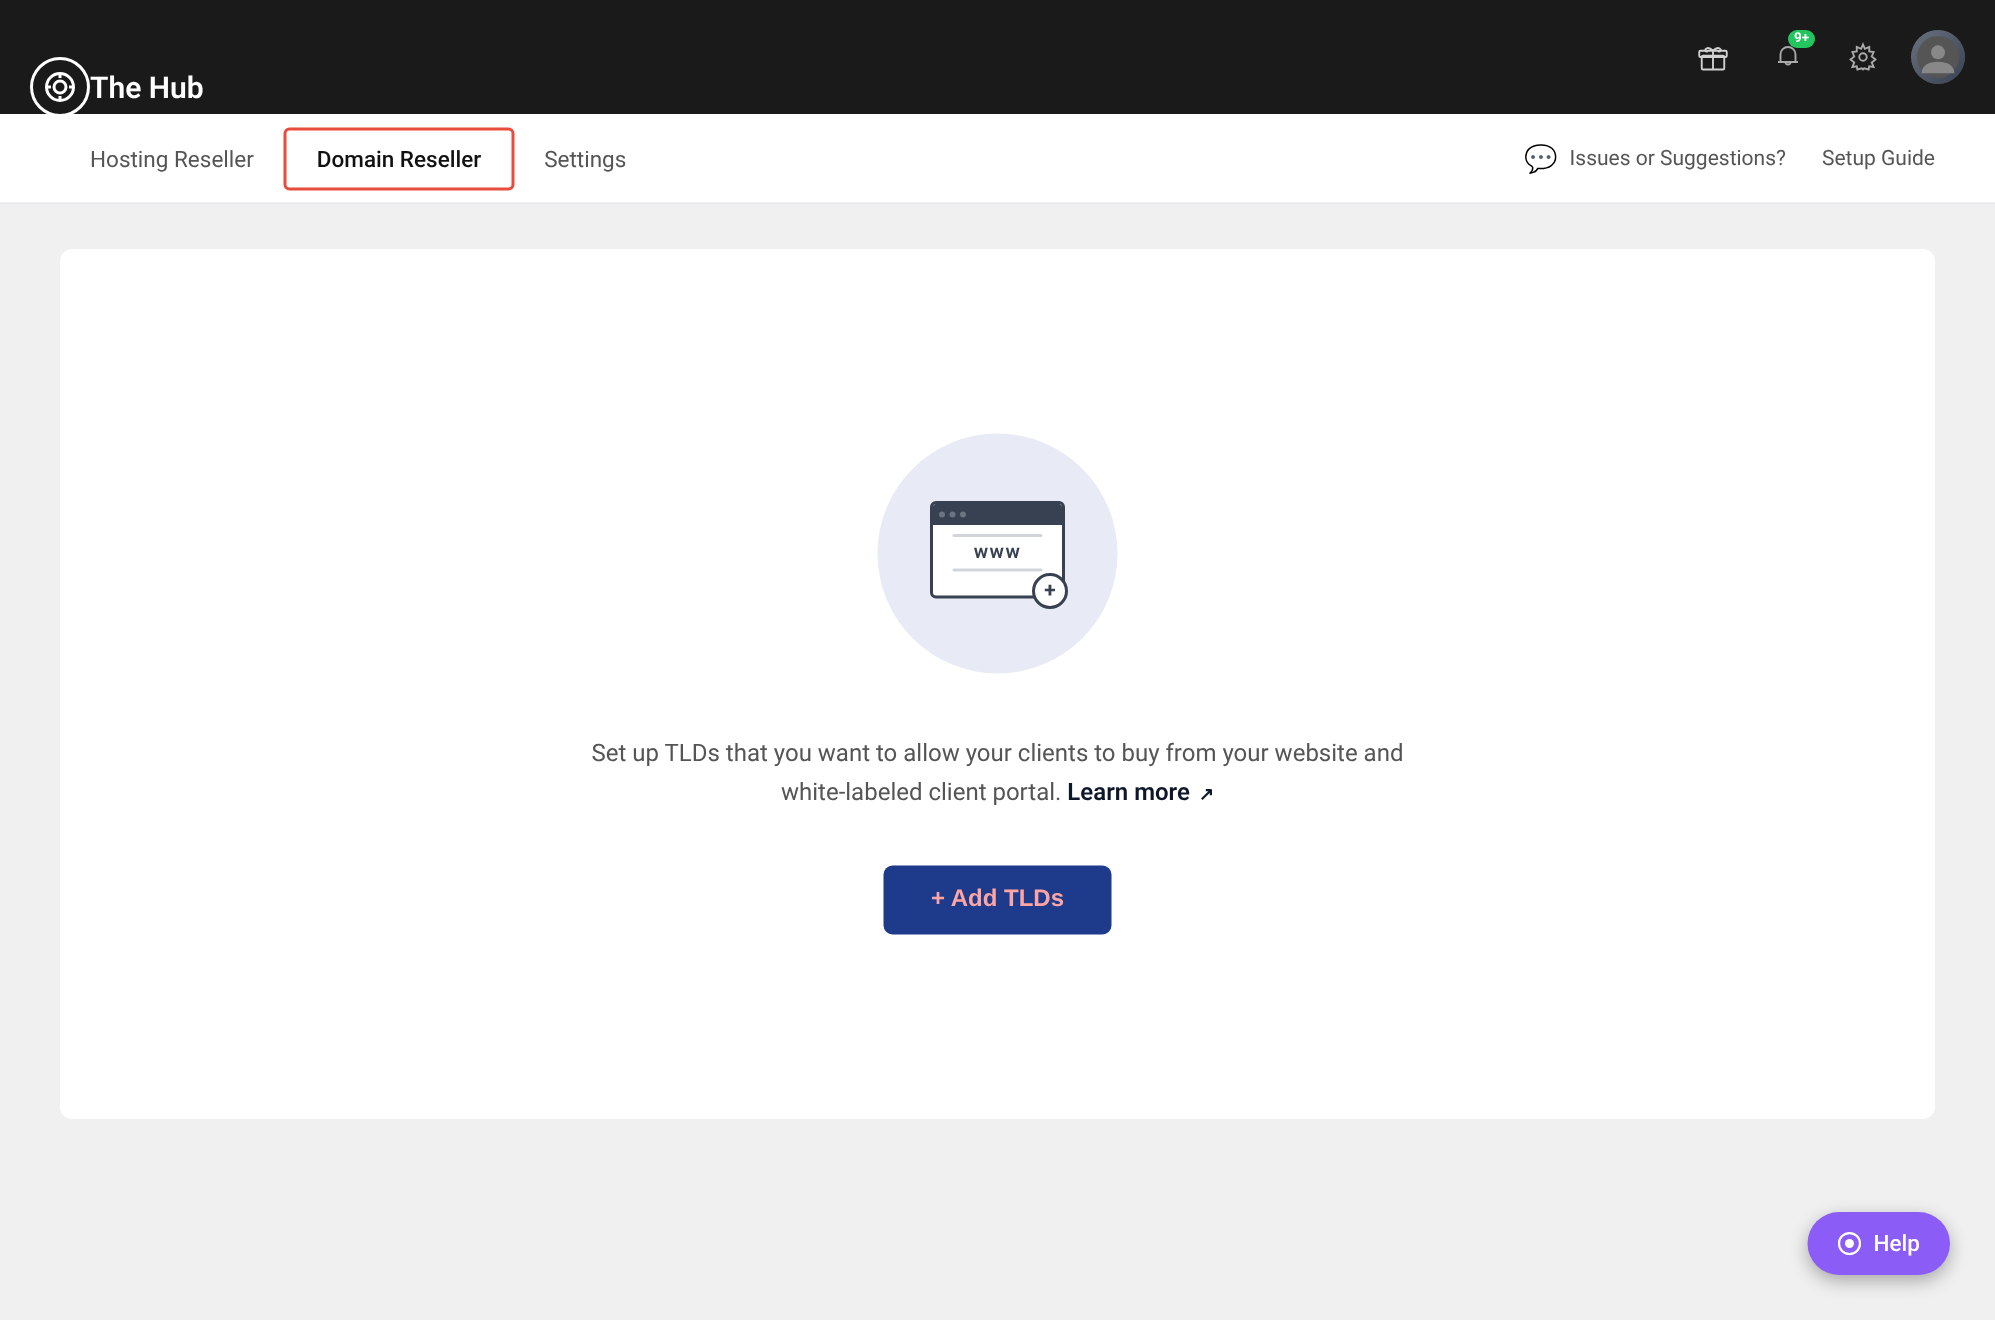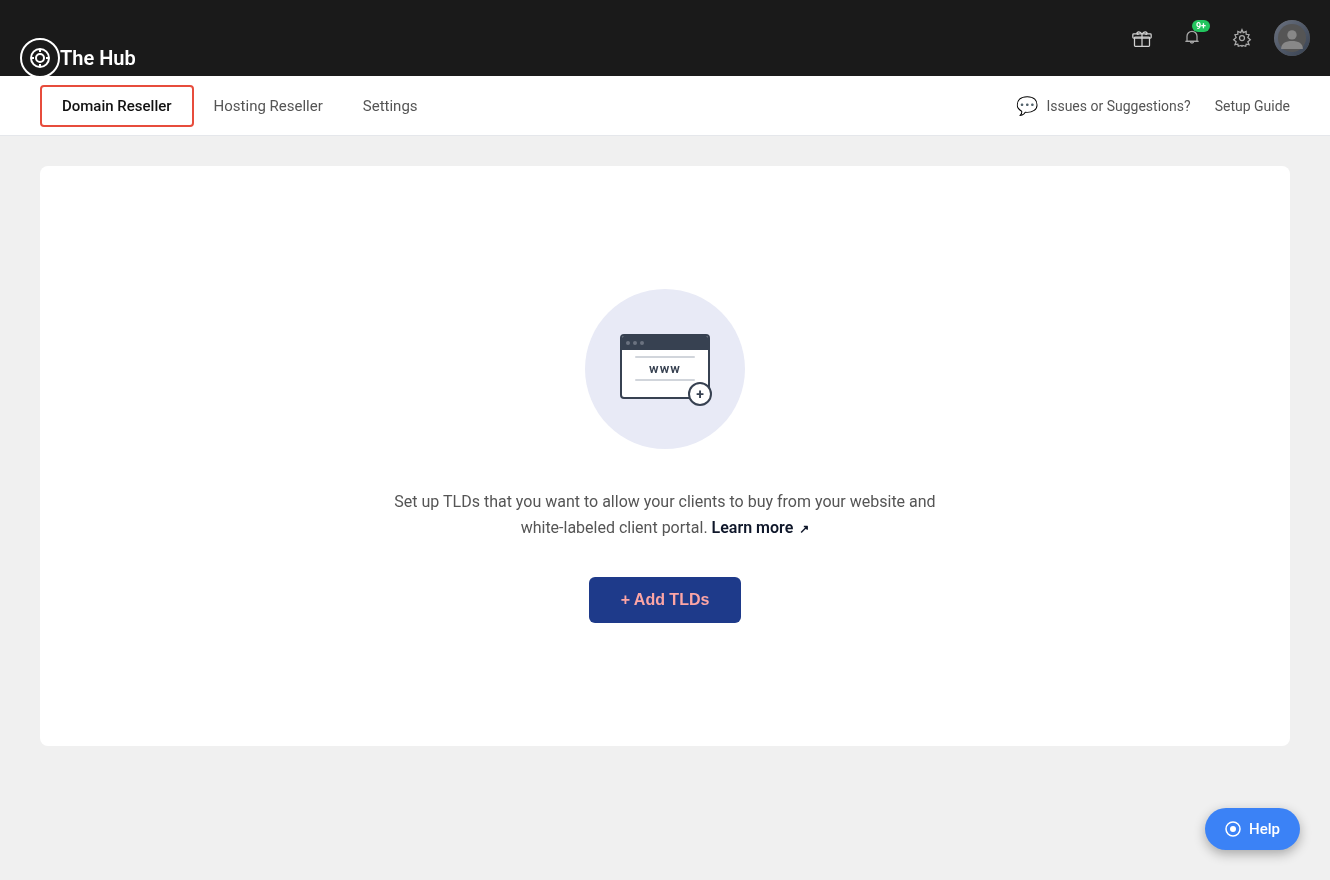--- a/index.html
+++ b/index.html
@@ -314,21 +314,21 @@
       align-items: center;
       gap: 8px;
       transition: background 0.2s;
     }
 
     
     .help-btn {
       position: fixed;
       bottom: 30px;
       right: 30px;
-      background: #3b82f6;
+      background: #8b5cf6;
       color: white;
       border-radius: 50px;
       padding: 12px 20px;
       display: flex;
       align-items: center;
       gap: 8px;
       font-size: 15px;
       font-weight: 500;
       cursor: pointer;
       box-shadow: 0 4px 12px rgba(0,0,0,0.3);
@@ -384,22 +384,22 @@
           <circle cx="18" cy="14" r="6" fill="#888"></circle>
           <path d="M4 32C4 25 10 22 18 22C26 22 32 25 32 32" fill="#888"></path>
         </svg>
       </div>
     </div>
   </div>
 </nav>
 
 <div class="subnav">
   <div class="subnav-items">
+    <div class="subnav-item">Hosting Reseller</div>
     <div class="subnav-item active">Domain Reseller</div>
-    <div class="subnav-item">Hosting Reseller</div>
     <div class="subnav-item">Settings</div>
   </div>
   <div class="subnav-actions">
     <div class="subnav-action">
       <span class="subnav-action-icon">💬</span>
       <span>Issues or Suggestions?</span>
     </div>
     <div class="subnav-action">
       <span>Setup Guide</span>
     </div>

